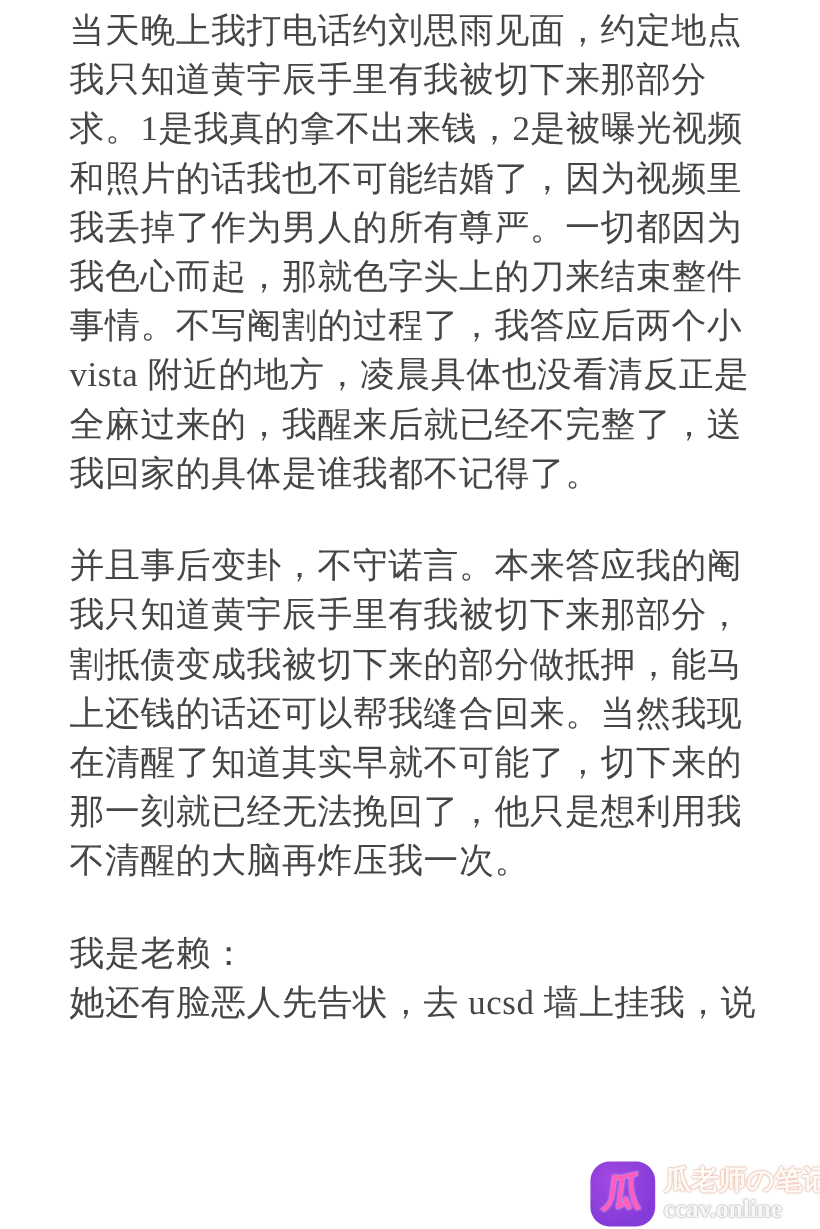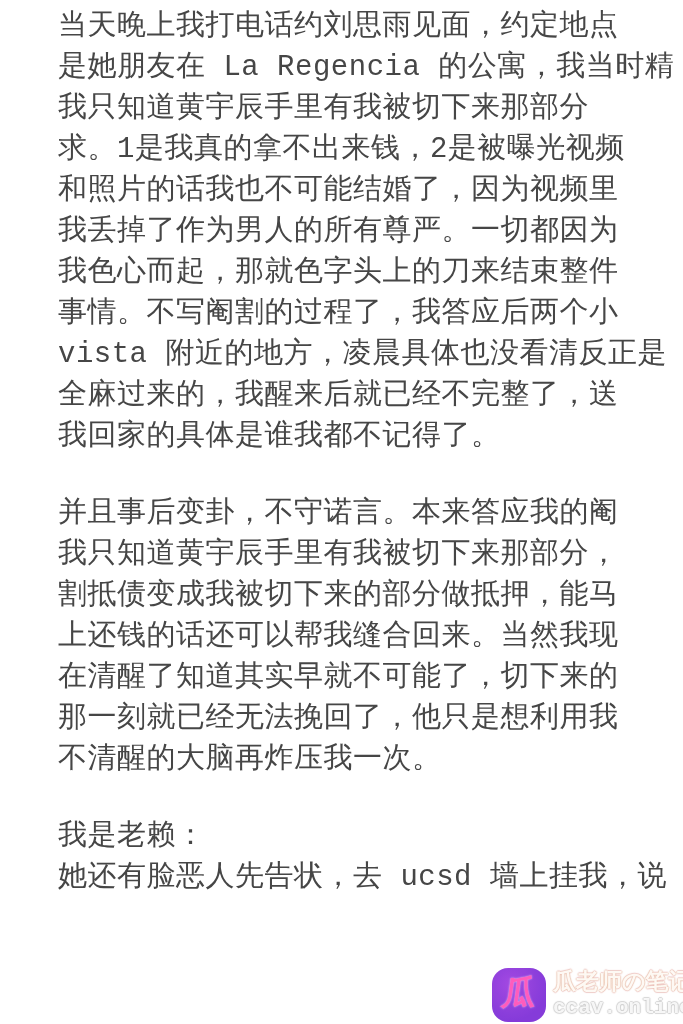--- a/index.html
+++ b/index.html
@@ -9,21 +9,21 @@
     width: 683px;
     height: 1024px;
     overflow: hidden;
     position: relative;
   }
   .page {
     position: relative;
     width: 683px;
     height: 1024px;
     background: #ffffff;
-    font-family: Liberation Mono, monospace;
+    font-family: Liberation Serif, serif;
   }
   .article {
     padding: 6px 0 0 58px;
     color: #464646;
   }
   .para {
     margin: 0 0 36px 0;
   }
   .tline {
     font-size: 29px;
@@ -91,21 +91,20 @@
 </style>
 </head>
 <body>
 
 <div class="page">
 
   <div class="article">
 
     <p class="para">
       <span class="tline" style="display:block">当天晚上我打电话约刘思雨见面，约定地点</span>
-      <span class="tline" style="display:block">是她朋友在 La Regencia 的公寓，我当时精</span>
       <span class="tline" style="display:block">我只知道黄宇辰手里有我被切下来那部分</span>
       <span class="tline" style="display:block">求。1是我真的拿不出来钱，2是被曝光视频</span>
       <span class="tline" style="display:block">和照片的话我也不可能结婚了，因为视频里</span>
       <span class="tline" style="display:block">我丢掉了作为男人的所有尊严。一切都因为</span>
       <span class="tline" style="display:block">我色心而起，那就色字头上的刀来结束整件</span>
       <span class="tline" style="display:block">事情。不写阉割的过程了，我答应后两个小</span>
       <span class="tline" style="display:block">vista 附近的地方，凌晨具体也没看清反正是</span>
       <span class="tline" style="display:block">全麻过来的，我醒来后就已经不完整了，送</span>
       <span class="tline" style="display:block">我回家的具体是谁我都不记得了。</span>
     </p>

